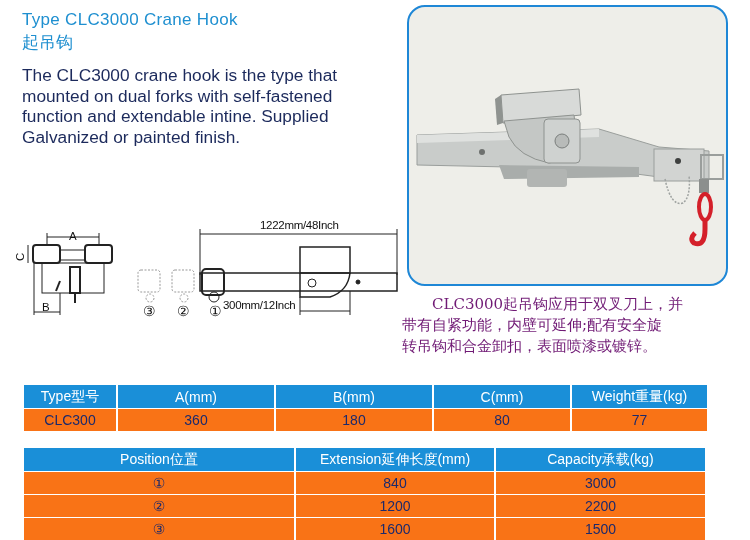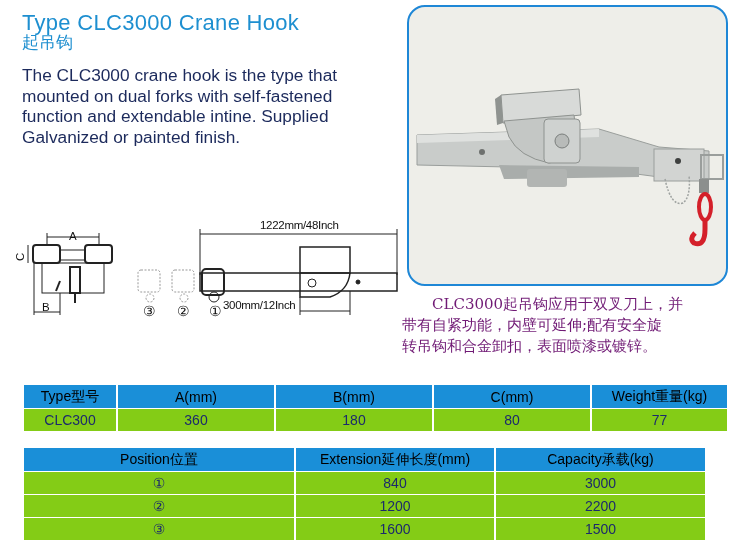--- a/index.html
+++ b/index.html
@@ -1,37 +1,37 @@
 <!DOCTYPE html>
 <html><head>
 <meta charset="utf-8">
 <style>
   * { box-sizing: border-box; margin: 0; padding: 0; }
   html, body { width: 750px; height: 540px; background: #ffffff; overflow: hidden; }
   body { position: relative; font-family: "Liberation Sans", "DejaVu Sans", sans-serif; }
 
-  .title-en { position: absolute; left: 22px; top: 10px; font-size: 22px; color: #1e8fd0; letter-spacing: 0.3px; }
+  .title-en { position: absolute; left: 22px; top: 10px; font-size: 17px; color: #1e8fd0; letter-spacing: 0.3px; }
   .title-cn { position: absolute; left: 22px; top: 31px; font-size: 17px; color: #1e8fd0; font-family: "DejaVu Sans", sans-serif; }
 
   .desc { position: absolute; left: 22px; top: 65px; width: 380px; font-size: 17.3px; line-height: 20.5px; color: #1c2a5c; }
   .desc div { white-space: nowrap; }
 
   .photo-frame { position: absolute; left: 407px; top: 5px; width: 321px; height: 281px; border: 2px solid #1e87d6; border-radius: 18px; background: #eeeee9; overflow: hidden; }
   .photo-frame svg { position: absolute; left: 0; top: 0; }
 
   .cn-desc { position: absolute; left: 402px; top: 294px; width: 340px; font-family: "DejaVu Serif", serif; font-size: 15px; line-height: 21px; color: #701a75; }
   .cn-desc .line { white-space: nowrap; }
   .cn-desc .indent { padding-left: 30px; }
 
   .drawing { position: absolute; left: 0; top: 205px; }
   .dim-text { position: absolute; font-size: 11.5px; color: #111; letter-spacing: -0.3px; }
 
   table.spec { position: absolute; border-collapse: separate; border-spacing: 2px 1px; }
-  table.spec th { background: #1a8fd8; color: #000000; font-weight: normal; font-size: 14px; height: 23px; text-align: center; padding: 0; }
-  table.spec td { background: #84cc16; color: #1c2a6c; font-size: 14px; height: 22px; text-align: center; padding: 0; }
+  table.spec th { background: #1a8fd8; color: #ffffff; font-weight: normal; font-size: 14px; height: 23px; text-align: center; padding: 0; }
+  table.spec td { background: #f97316; color: #1c2a6c; font-size: 14px; height: 22px; text-align: center; padding: 0; }
   #t1 { left: 22px; top: 384px; }
   #t2 { left: 22px; top: 447px; }
   .circ { font-family: "DejaVu Serif", serif; font-size: 14px; }
 </style>
 </head>
 <body>
 
 <div class="title-en">Type CLC3000 Crane Hook</div>
 <div class="title-cn">起吊钩</div>
 
@@ -137,21 +137,21 @@
   <span class="dim-text circ" style="left:177px;top:98px;">②</span>
   <span class="dim-text circ" style="left:209px;top:98px;">①</span>
 </div>
 
 <table class="spec" id="t1">
   <tbody>
       <tr>
     <th style="width:92px">Type型号</th>
     <th style="width:156px">A(mm)</th>
     <th style="width:156px">B(mm)</th>
-    <th style="width:156px">C(mm)</th>
+    <th style="width:136px">C(mm)</th>
     <th style="width:135px">Weight重量(kg)</th>
   </tr>
   <tr>
     <td>CLC300</td>
     <td>360</td>
     <td>180</td>
     <td>80</td>
     <td>77</td>
   </tr>
 </tbody>

